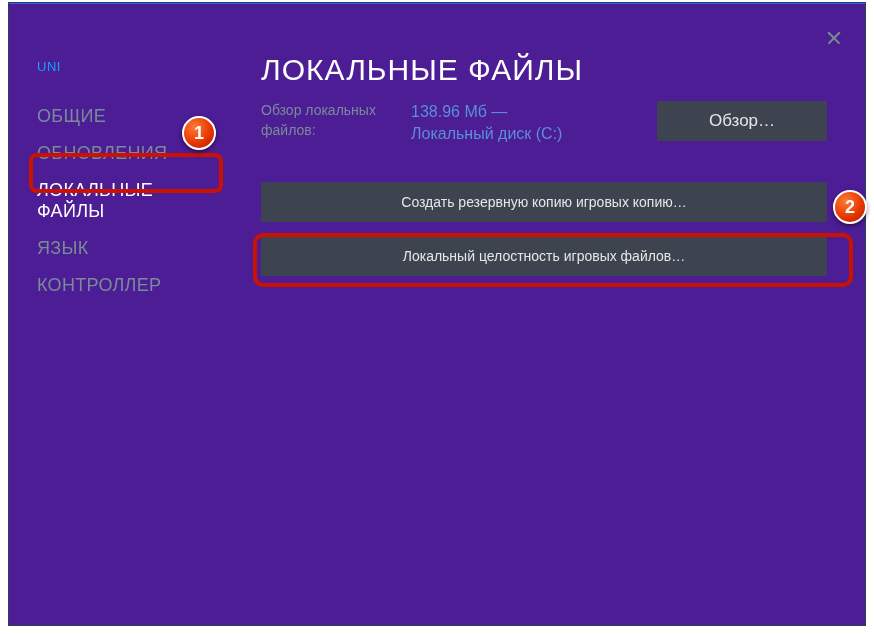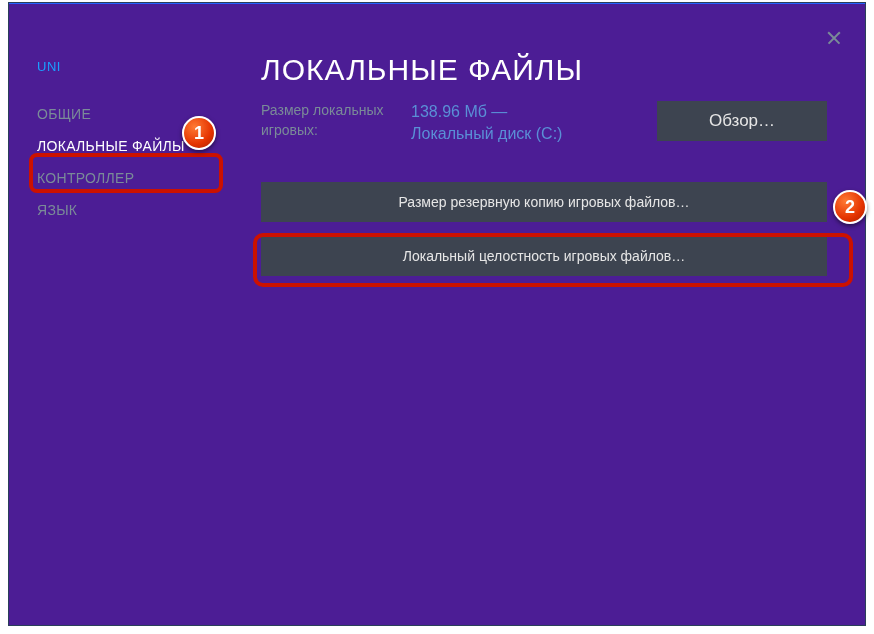--- a/index.html
+++ b/index.html
@@ -56,21 +56,21 @@
     }
     .app-name {
       color: #1a9fff;
       font-size: 13px;
       letter-spacing: 0.5px;
       margin-left: 4px;
       margin-bottom: 24px;
     }
     .sidebar-item {
       color: #7a8b98;
-      font-size: 14px;
+      font-size: 18px;
       padding: 8px 4px;
       cursor: pointer;
       letter-spacing: 0.3px;
     }
     .sidebar-item.active {
       color: #ffffff;
     }
     .main {
       flex: 1;
       padding-left: 38px;
@@ -166,35 +166,36 @@
 <body>
 
 <div class="window">
   <div class="top-accent"></div>
   <div class="close-icon"></div>
 
   <div class="content">
     <div class="sidebar">
       <div class="app-name">UNI</div>
       <div class="sidebar-item">ОБЩИЕ</div>
+      <div class="sidebar-item">ОБНОВЛЕНИЯ</div>
       <div class="sidebar-item active">ЛОКАЛЬНЫЕ ФАЙЛЫ</div>
+      <div class="sidebar-item">ЯЗЫК</div>
       <div class="sidebar-item">КОНТРОЛЛЕР</div>
-      <div class="sidebar-item">ЯЗЫК</div>
     </div>
 
     <div class="main">
       <h1 class="page-title">ЛОКАЛЬНЫЕ ФАЙЛЫ</h1>
 
       <div class="info-row">
-        <div class="info-label">Размер локальных игровых:</div>
+        <div class="info-label">Обзор локальных файлов:</div>
         <div class="info-value">138.96 Мб — Локальный диск (C:)</div>
         <button class="browse-button">Обзор…</button>
       </div>
 
-      <button class="wide-button">Размер резервную копию игровых файлов…</button>
+      <button class="wide-button">Создать резервную копию игровых копию…</button>
       <button class="wide-button">Локальный целостность игровых файлов…</button>
     </div>
   </div>
 
   <div class="highlight-sidebar"></div>
   <div class="highlight-button"></div>
 </div>
 
 <div class="marker marker-1">1</div>
 <div class="marker marker-2">2</div>

